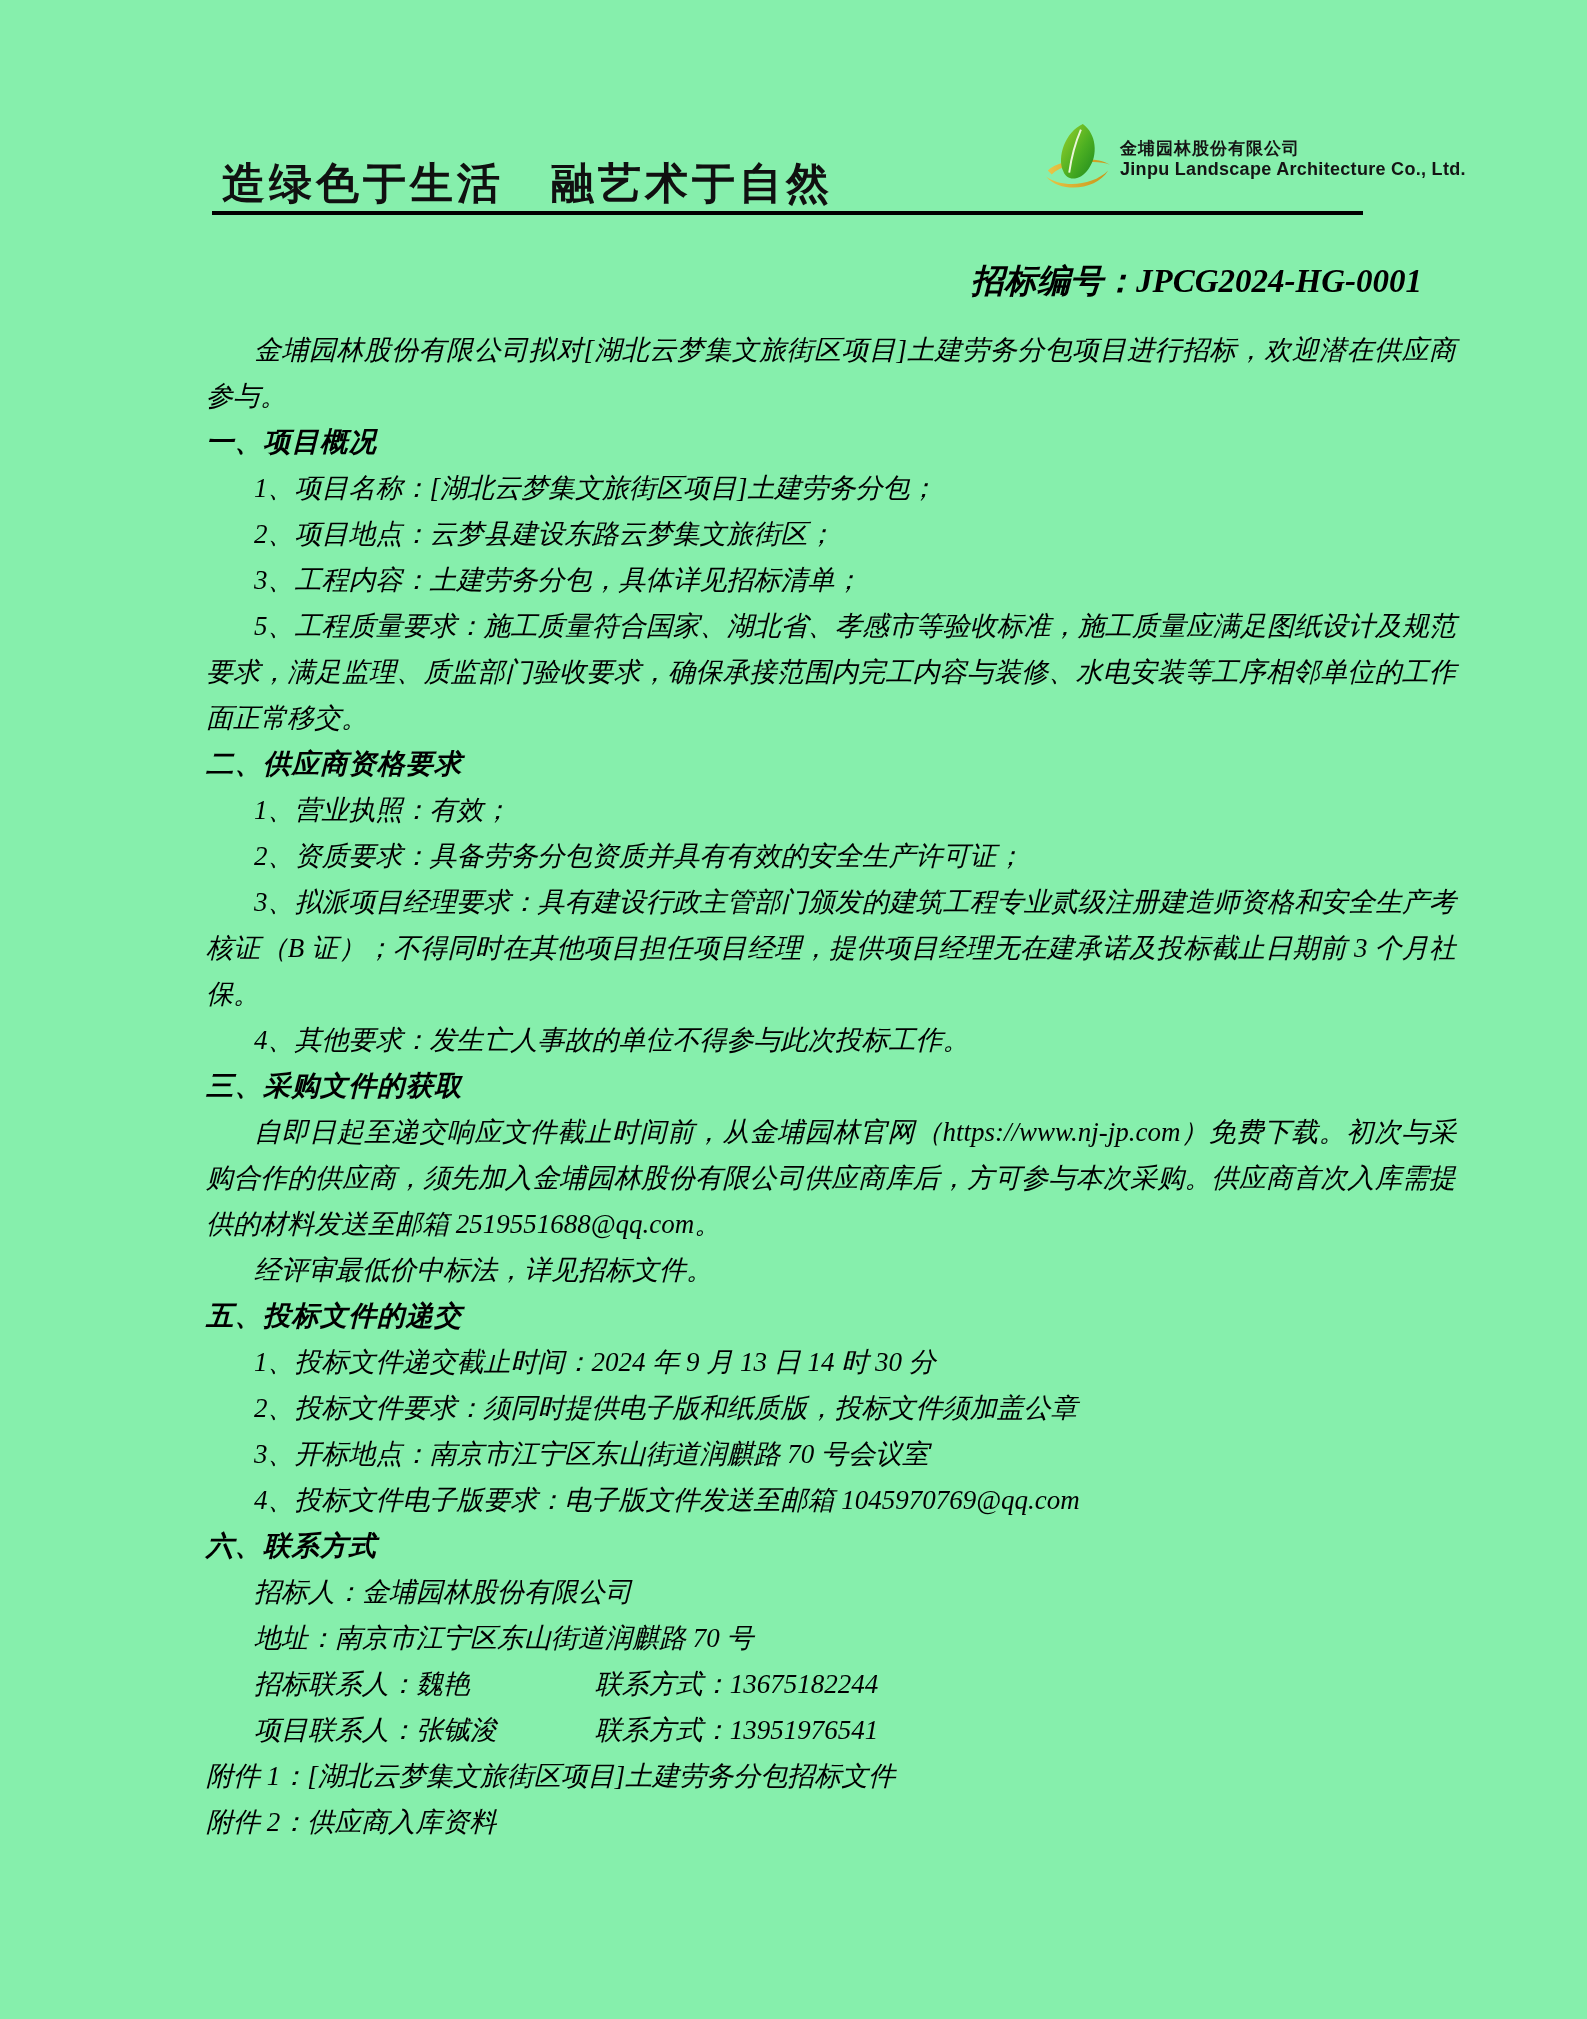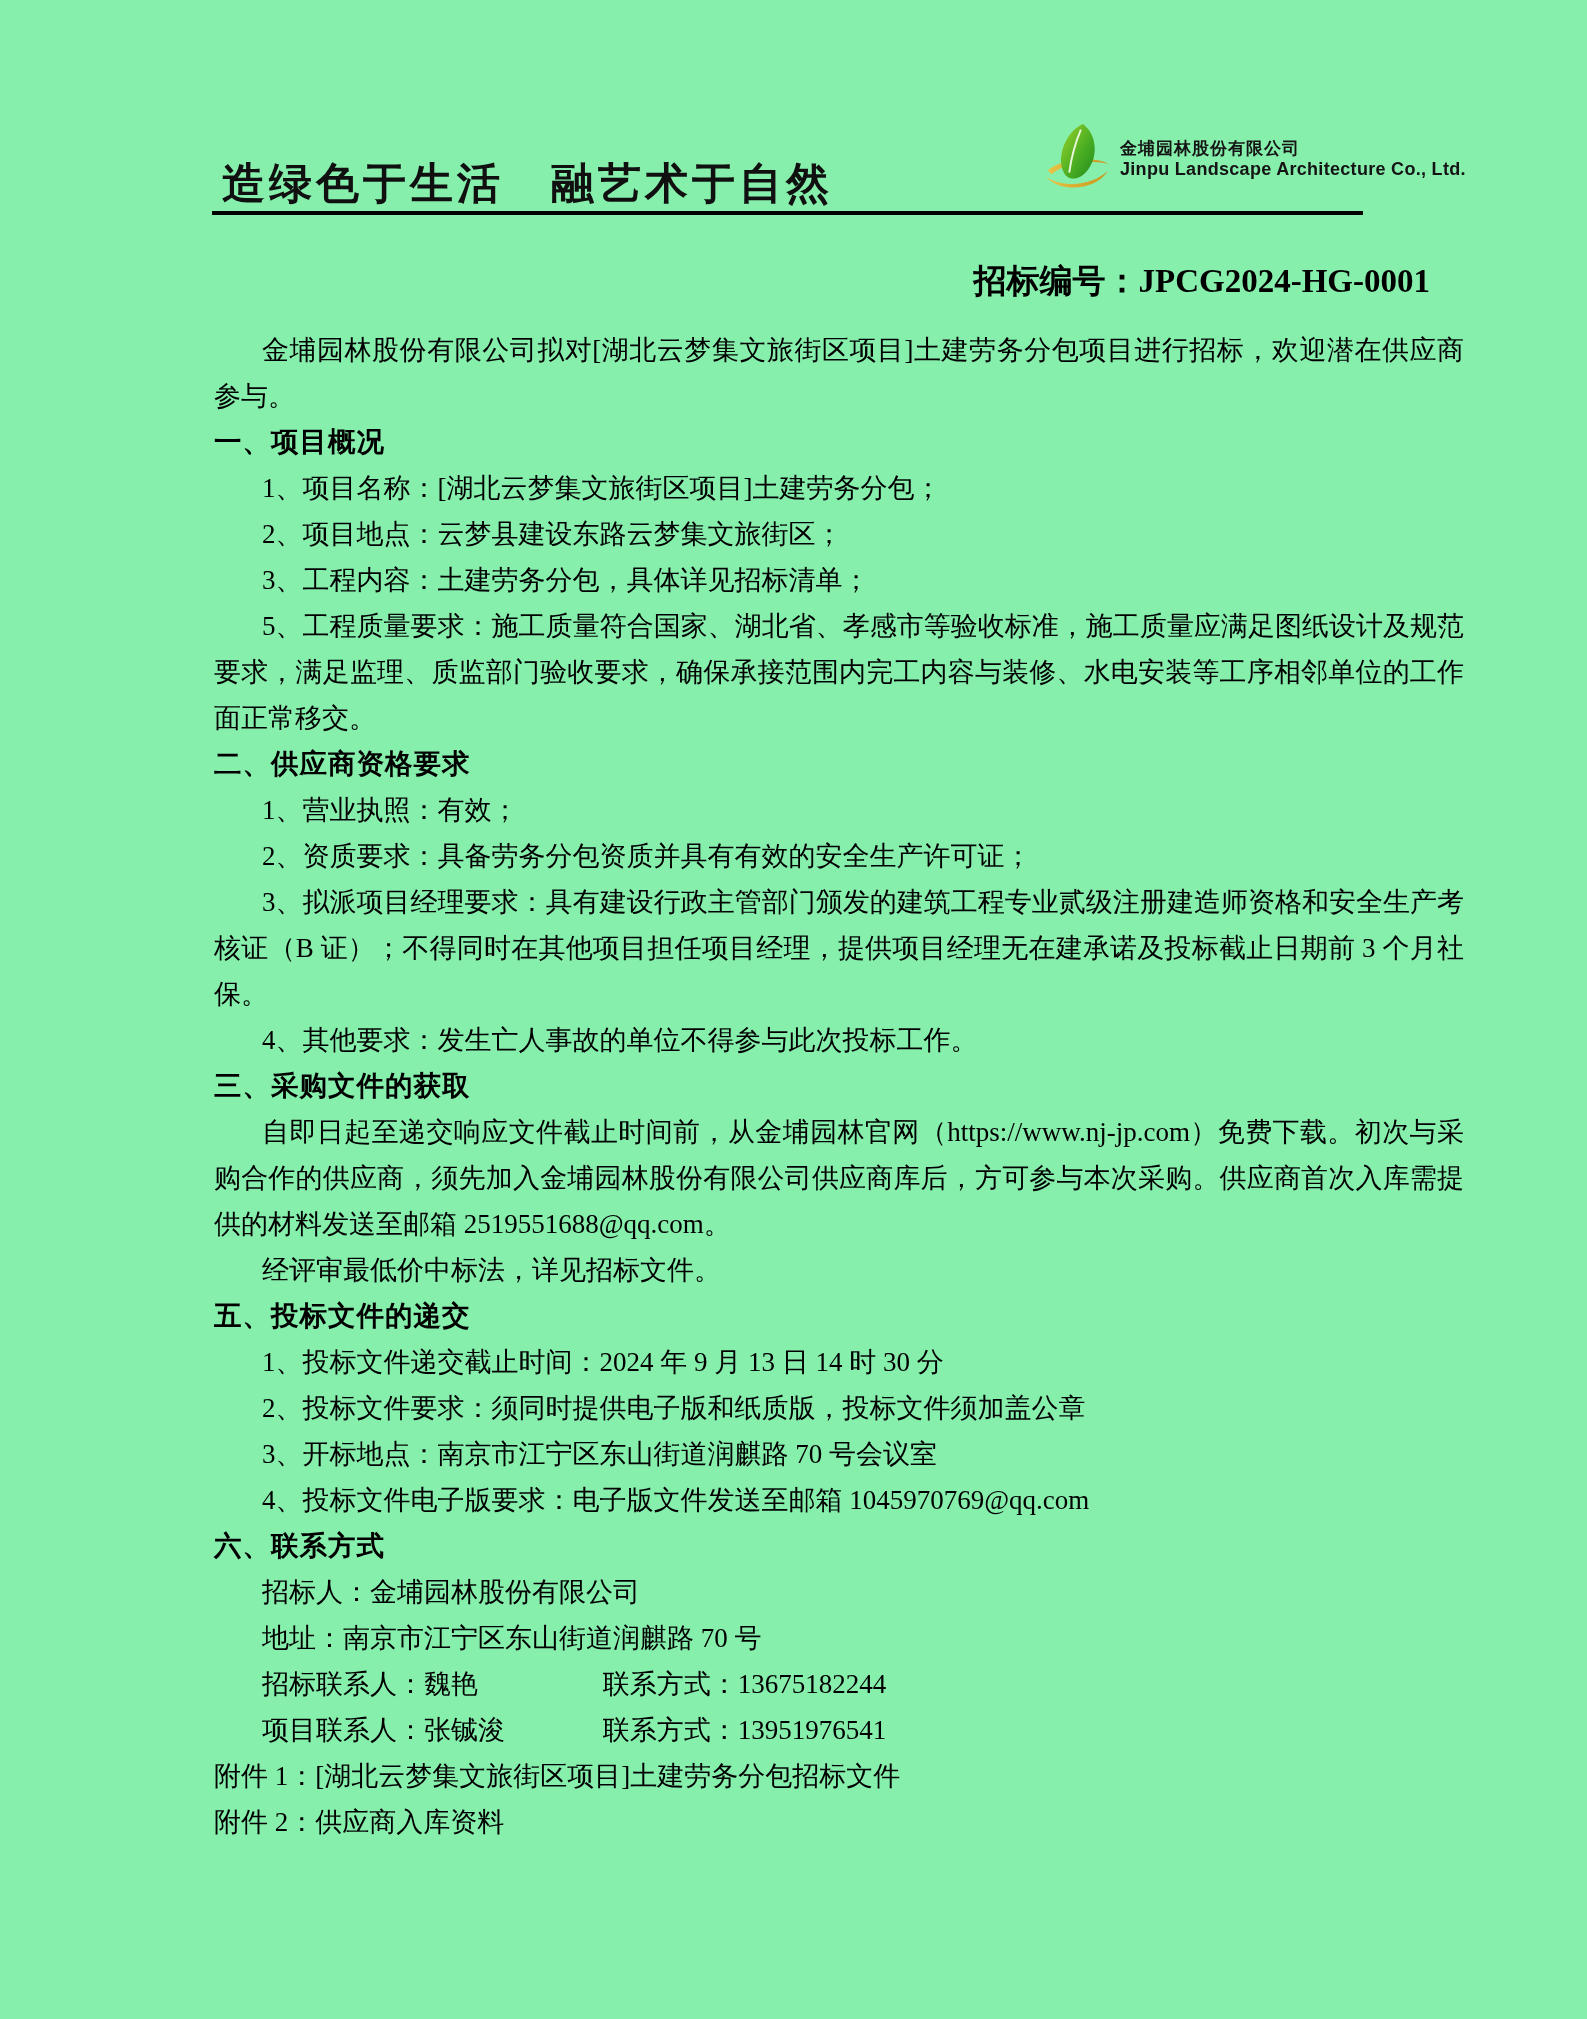--- a/index.html
+++ b/index.html
@@ -33,21 +33,21 @@
     font-size:18px;font-weight:700;letter-spacing:0.3px;
     color:#141414;line-height:15px;white-space:nowrap;
     font-family:Liberation Sans, sans-serif;
   }
   .header-rule{
     position:absolute;left:212px;top:211px;
     width:1151px;height:4px;background:#000;
   }
   
   .doc-body{
-    position:absolute;left:214px;top:255px;width:1250px;
+    position:absolute;left:206px;top:255px;width:1250px;font-style:italic;
   }
   .tender-no{
     font-size:33px;font-weight:bold;line-height:52px;
     text-align:right;padding-right:34px;margin-bottom:20px;
     white-space:nowrap;
   }
   .doc-body p, .doc-body h2{
     margin:0;font-size:27px;line-height:46px;
   }
   .doc-body h2{

